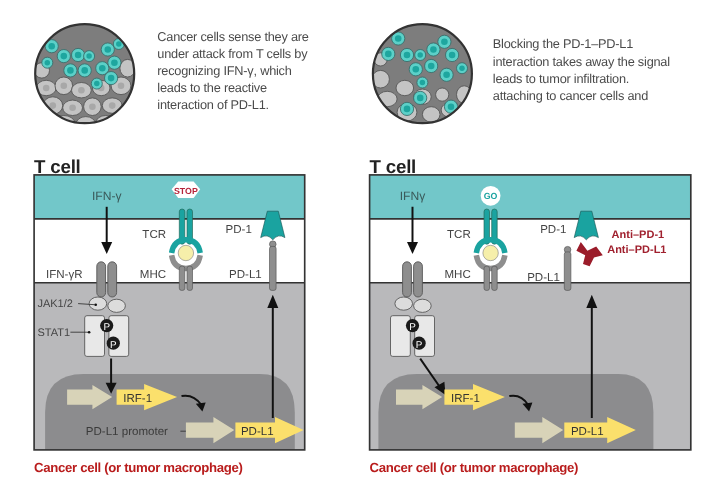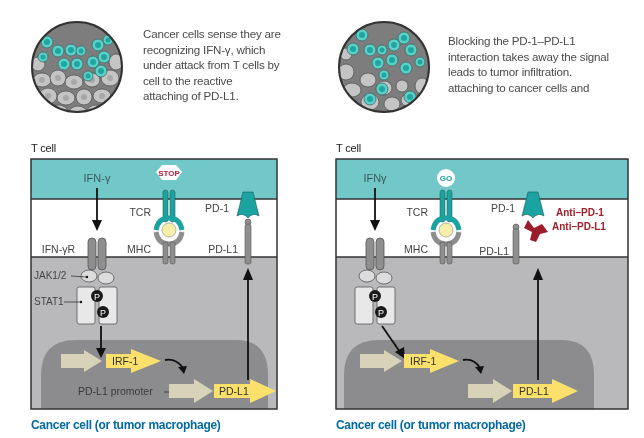--- a/index.html
+++ b/index.html
@@ -3,22 +3,22 @@
 <meta charset="utf-8">
 <style>
   html, body { margin: 0; padding: 0; background: #ffffff; }
   body { width: 644px; height: 438px; position: relative; overflow: hidden; font-family: "Liberation Sans", sans-serif; color: #3a3a3a; }
   .panel { position: absolute; top: 0; width: 322px; height: 313px; }
   .panel.left { left: 0; }
   .panel.right { left: 322px; }
   .intro-text { position: absolute; font-size: 11.6px; line-height: 15.5px; color: #4a4a4a; letter-spacing: -0.2px; }
   .left .intro-text { left: 143px; top: 26px; width: 178px; }
   .right .intro-text { left: 126px; top: 33px; width: 190px; }
-  .cell-title { position: absolute; font-size: 11px; font-weight: normal; color: #222; letter-spacing: -0.2px; }
-  .footer-title { position: absolute; font-size: 12px; font-weight: bold; color: #0369a1; letter-spacing: -0.3px; }
+  .cell-title { position: absolute; font-size: 17px; font-weight: bold; color: #222; letter-spacing: -0.2px; }
+  .footer-title { position: absolute; font-size: 12px; font-weight: bold; color: #b91c1c; letter-spacing: -0.3px; }
   svg text { font-family: "Liberation Sans", sans-serif; }
 </style>
 </head>
 <body>
 
 <div class="panel left">
   <svg width="322" height="140" style="position:absolute;left:0;top:0">
     <defs>
       <clipPath id="clipL">
           <circle cx="77" cy="67" r="45"></circle>
@@ -82,24 +82,24 @@
           <circle cx="101" cy="71" r="3"></circle>
           <circle cx="43" cy="57" r="2.5"></circle>
         <circle cx="88" cy="76" r="2.5"></circle>
       </g>
     </g>
     <circle cx="77" cy="67" r="45" fill="none" stroke="#333" stroke-width="2"></circle>
   </svg>
 
   <div class="intro-text">
     <div>Cancer cells sense they are</div>
+    <div>under attack from T cells by</div>
     <div>recognizing IFN-γ, which</div>
-    <div>under attack from T cells by</div>
-    <div>cell to the reactive</div>
-    <div>attaching of PD-L1.</div>
+    <div>leads to the reactive</div>
+    <div>interaction of PD-L1.</div>
   </div>
 
   <div class="cell-title" style="left:31px;top:142px">T cell</div>
   <div class="footer-title" style="left:31px;top:418px">Cancer cell (or tumor macrophage)</div>
 
   <svg width="322" height="438" style="position:absolute;left:0;top:0">
 
     <rect x="31" y="159" width="246" height="40" fill="#72c7c9"></rect>
     <rect x="31" y="199" width="246" height="58" fill="#ffffff"></rect>
     <rect x="31" y="257" width="246" height="152" fill="#b9b9bb"></rect>

